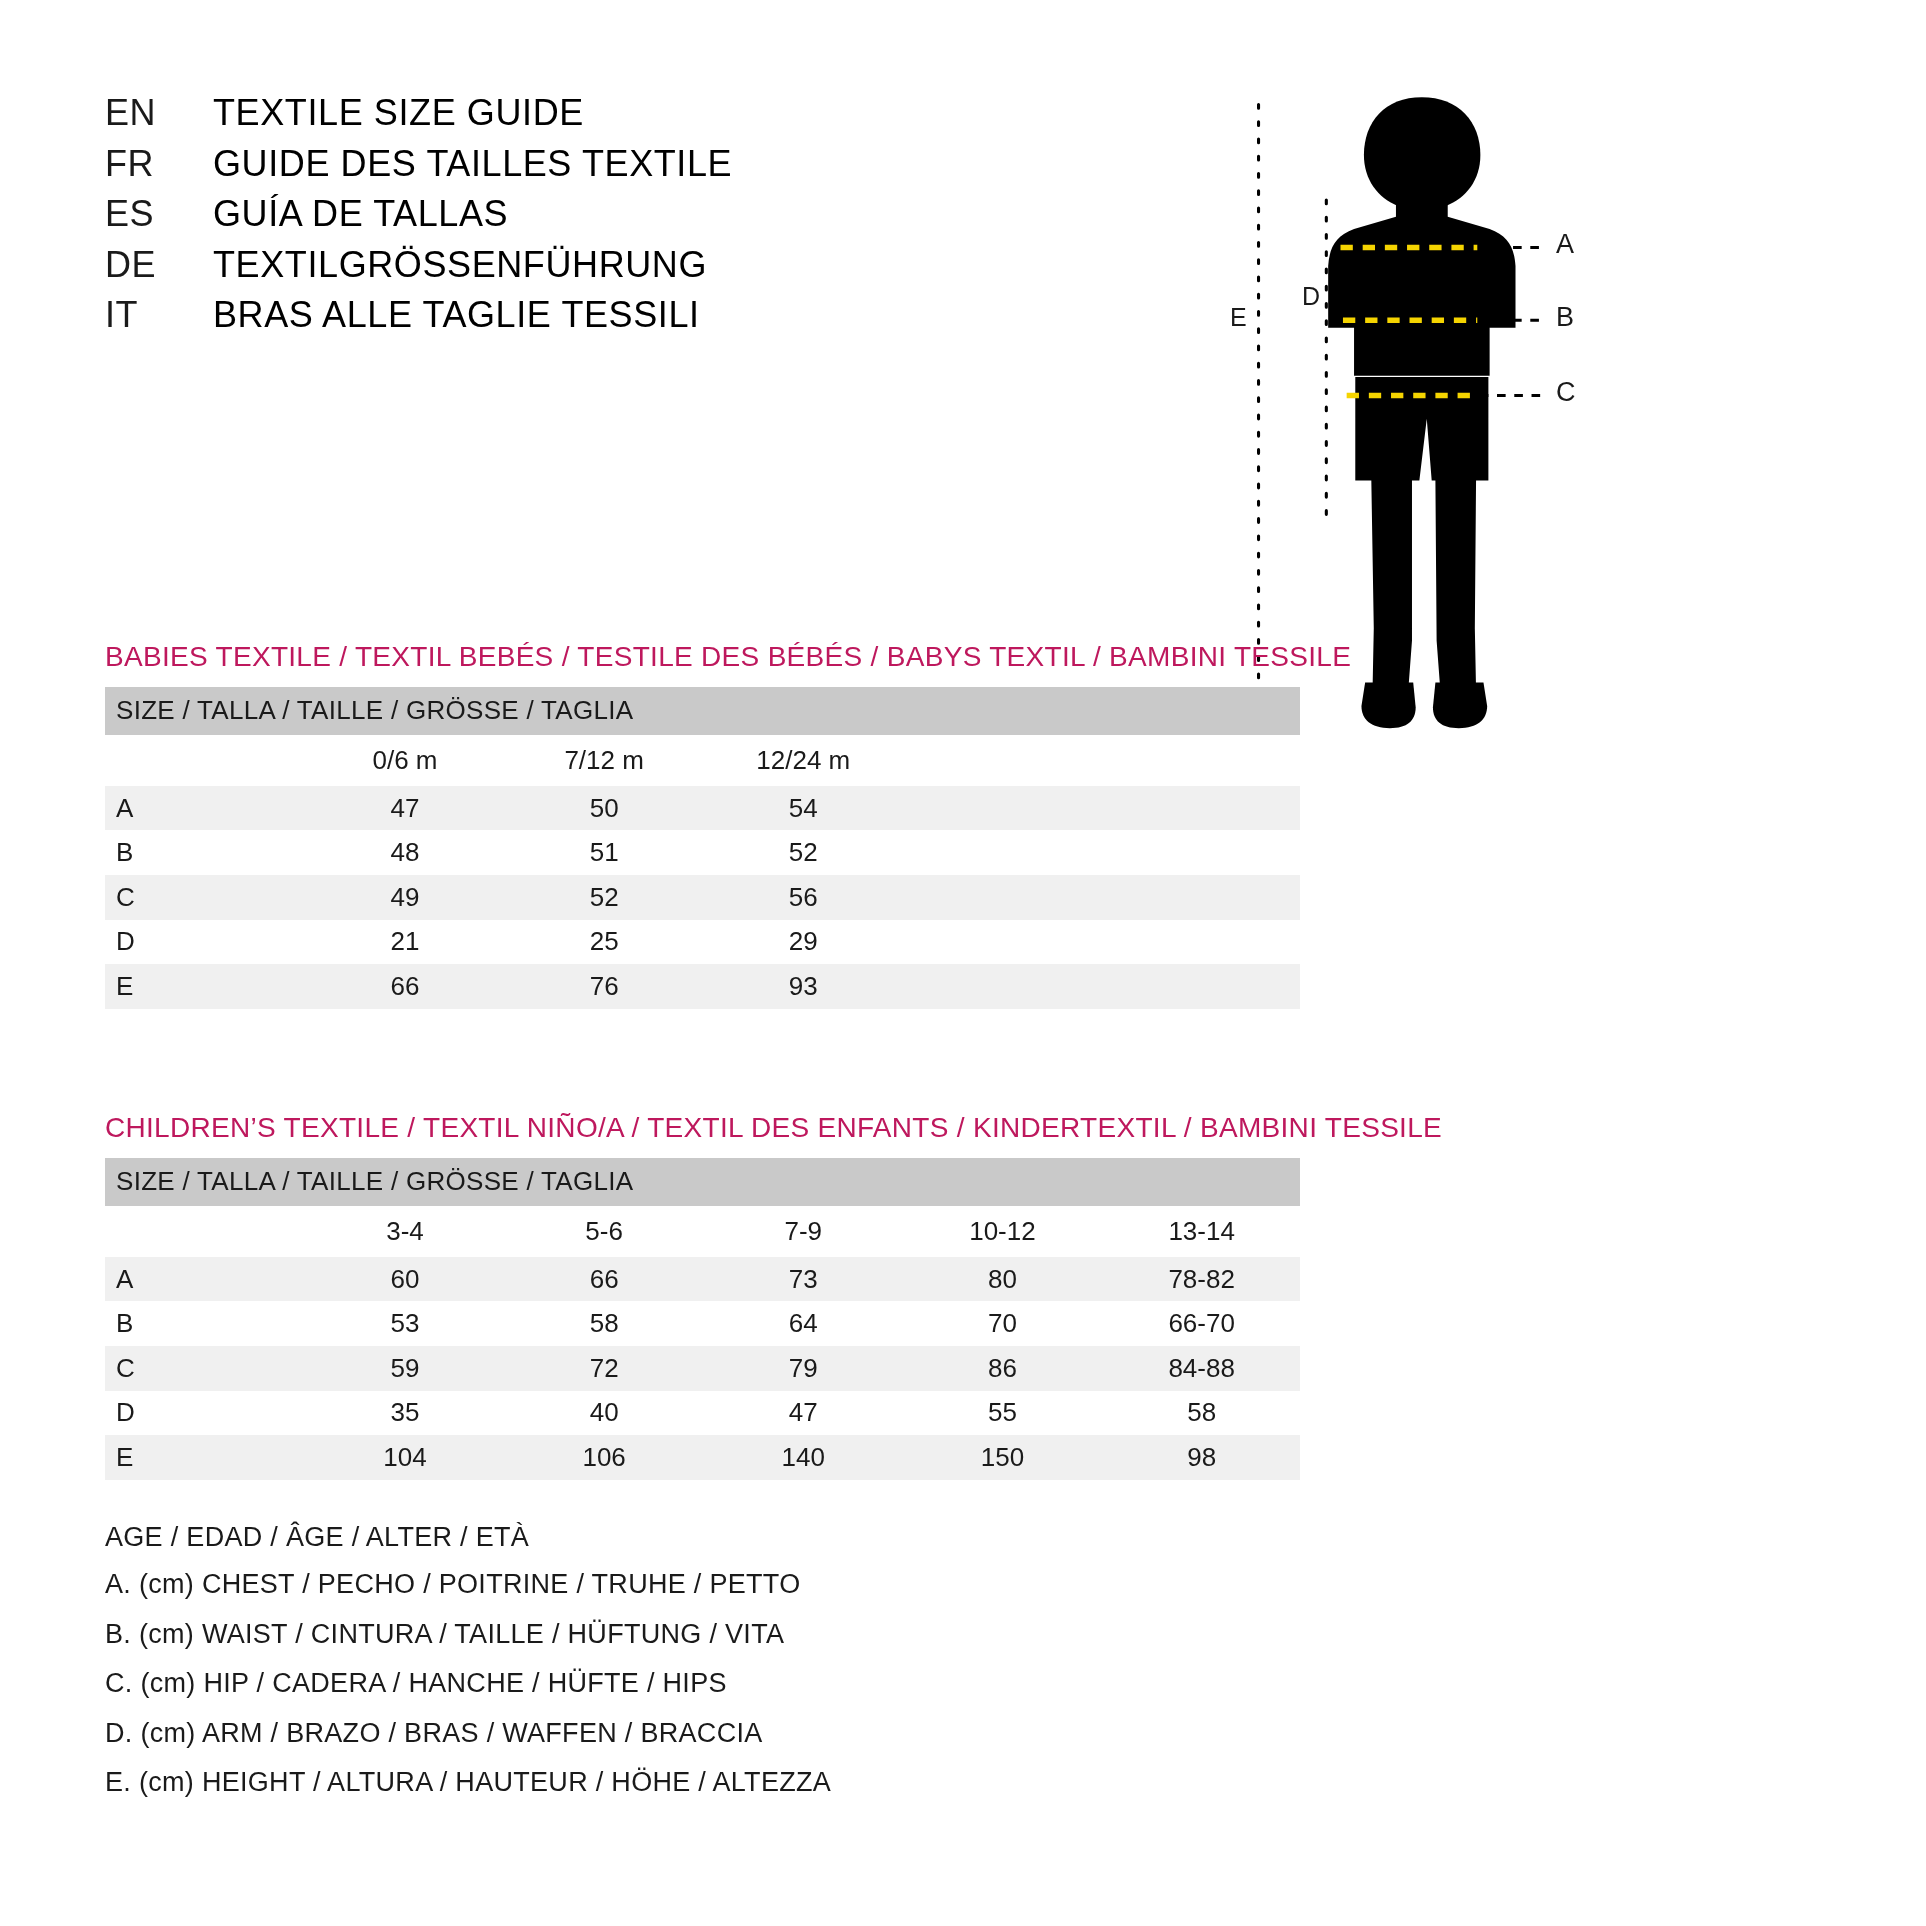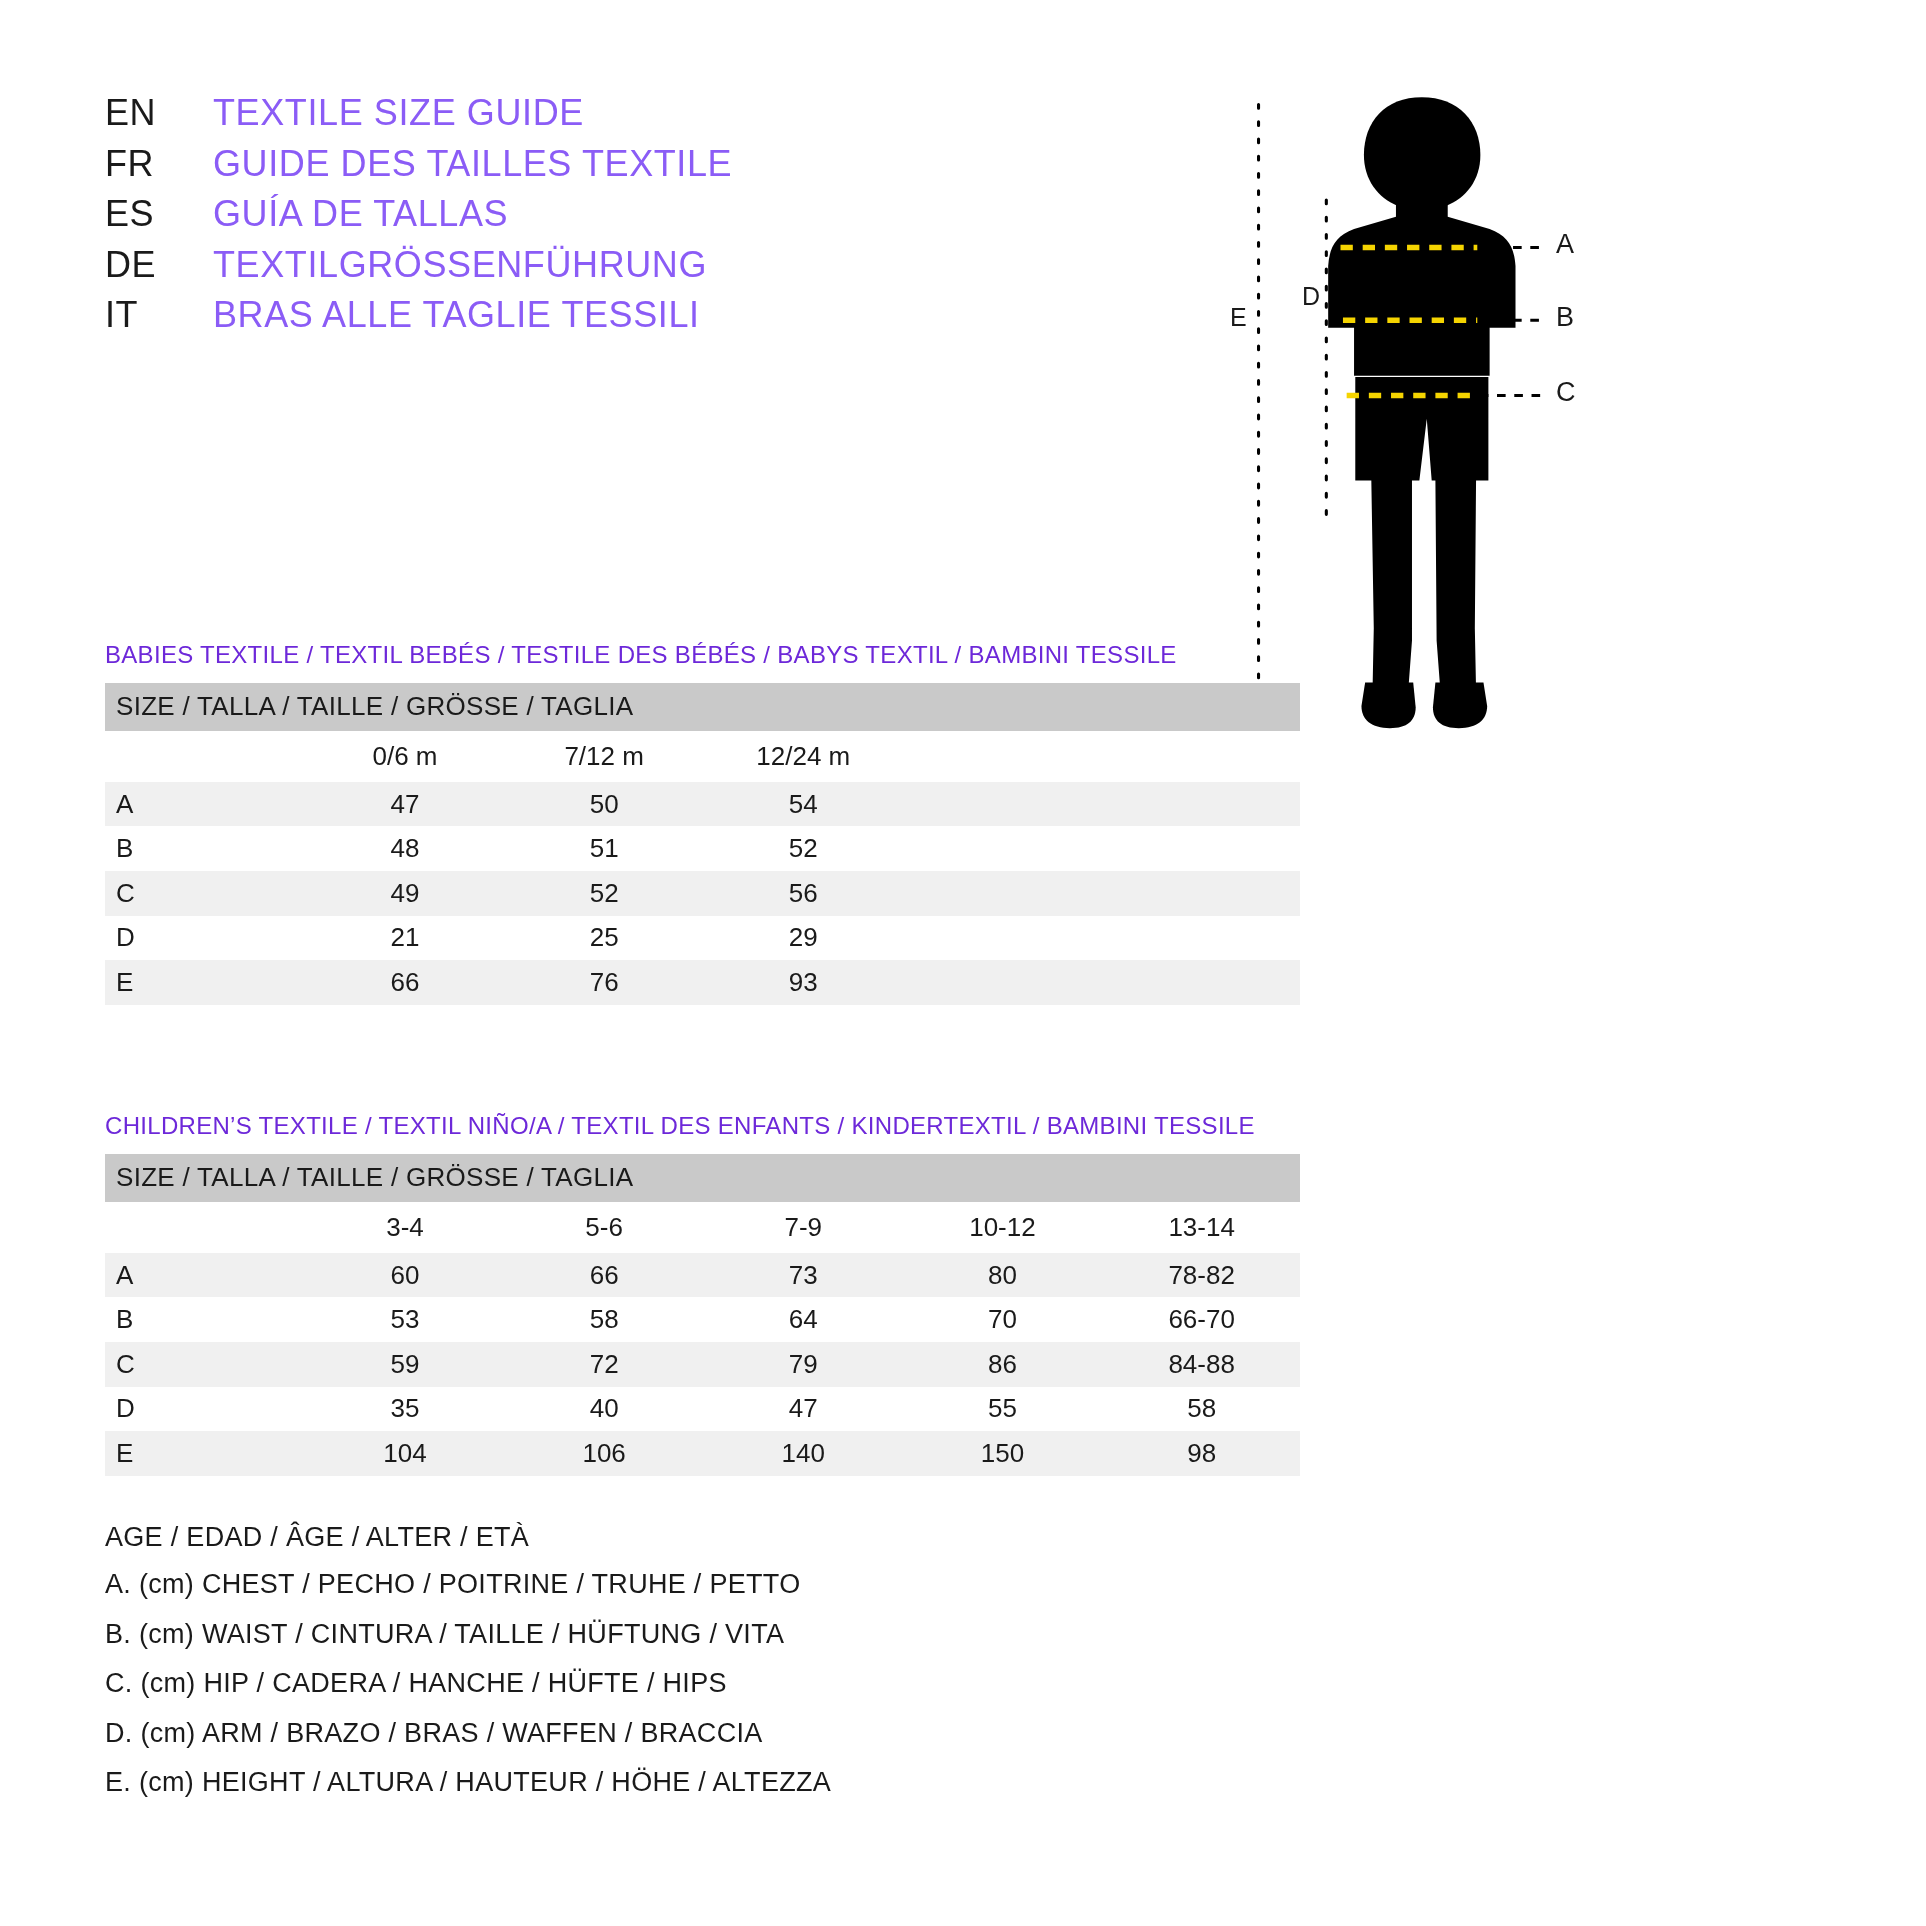--- a/index.html
+++ b/index.html
@@ -37,28 +37,28 @@
   }
   .lang-code {
     width: 108px;
     font-size: 36px;
     letter-spacing: 0.6px;
     color: #1a1a1a;
   }
   .lang-title {
     font-size: 36px;
     letter-spacing: 0.6px;
-    color: #8b5cf6;
+    color: #000000;
   }
 
   
   .section-title {
-    font-size: 24px;
+    font-size: 28px;
     letter-spacing: 0.3px;
-    color: #6d28d9;
+    color: #be185d;
     margin: 0 0 13.6px 0;
   }
 
   
   .size-table {
     border-collapse: collapse;
     width: 1195px;
     table-layout: fixed;
   }
   .size-table .band-row td {

